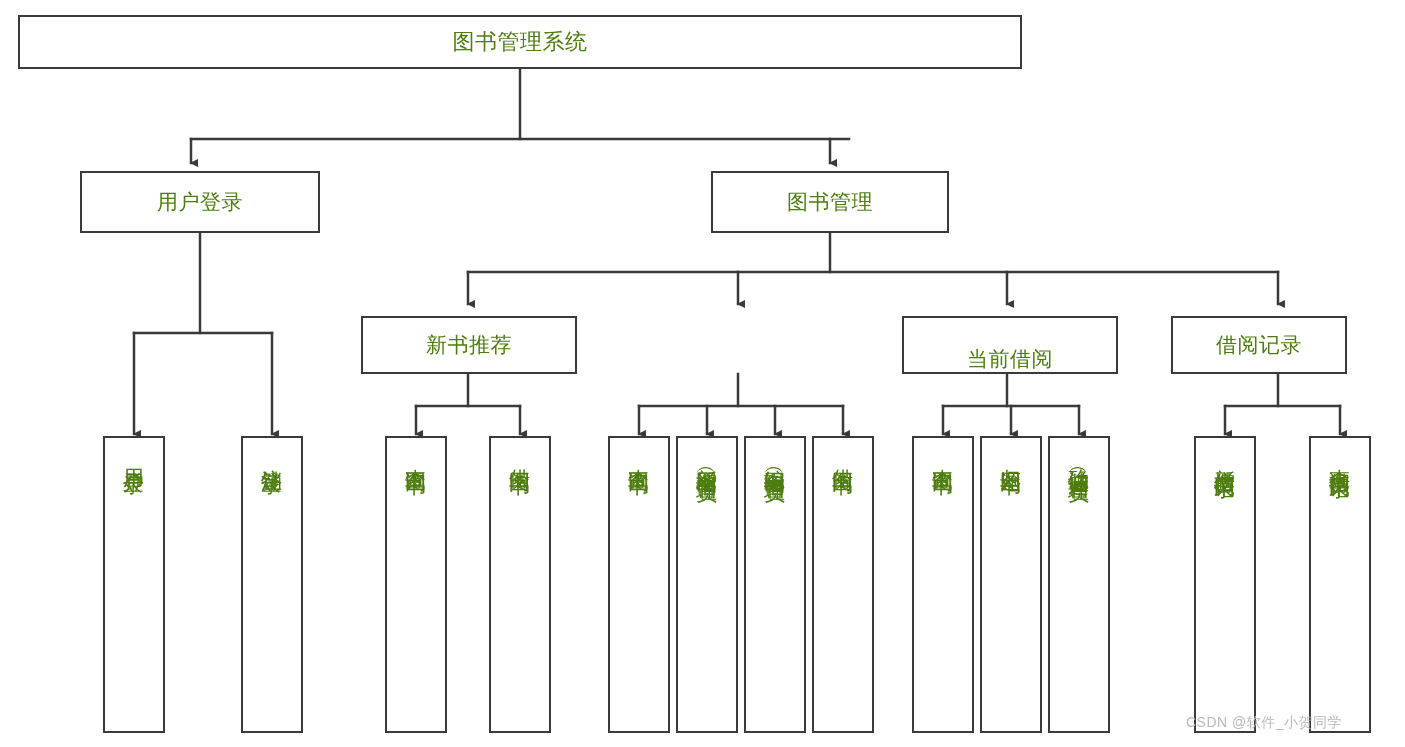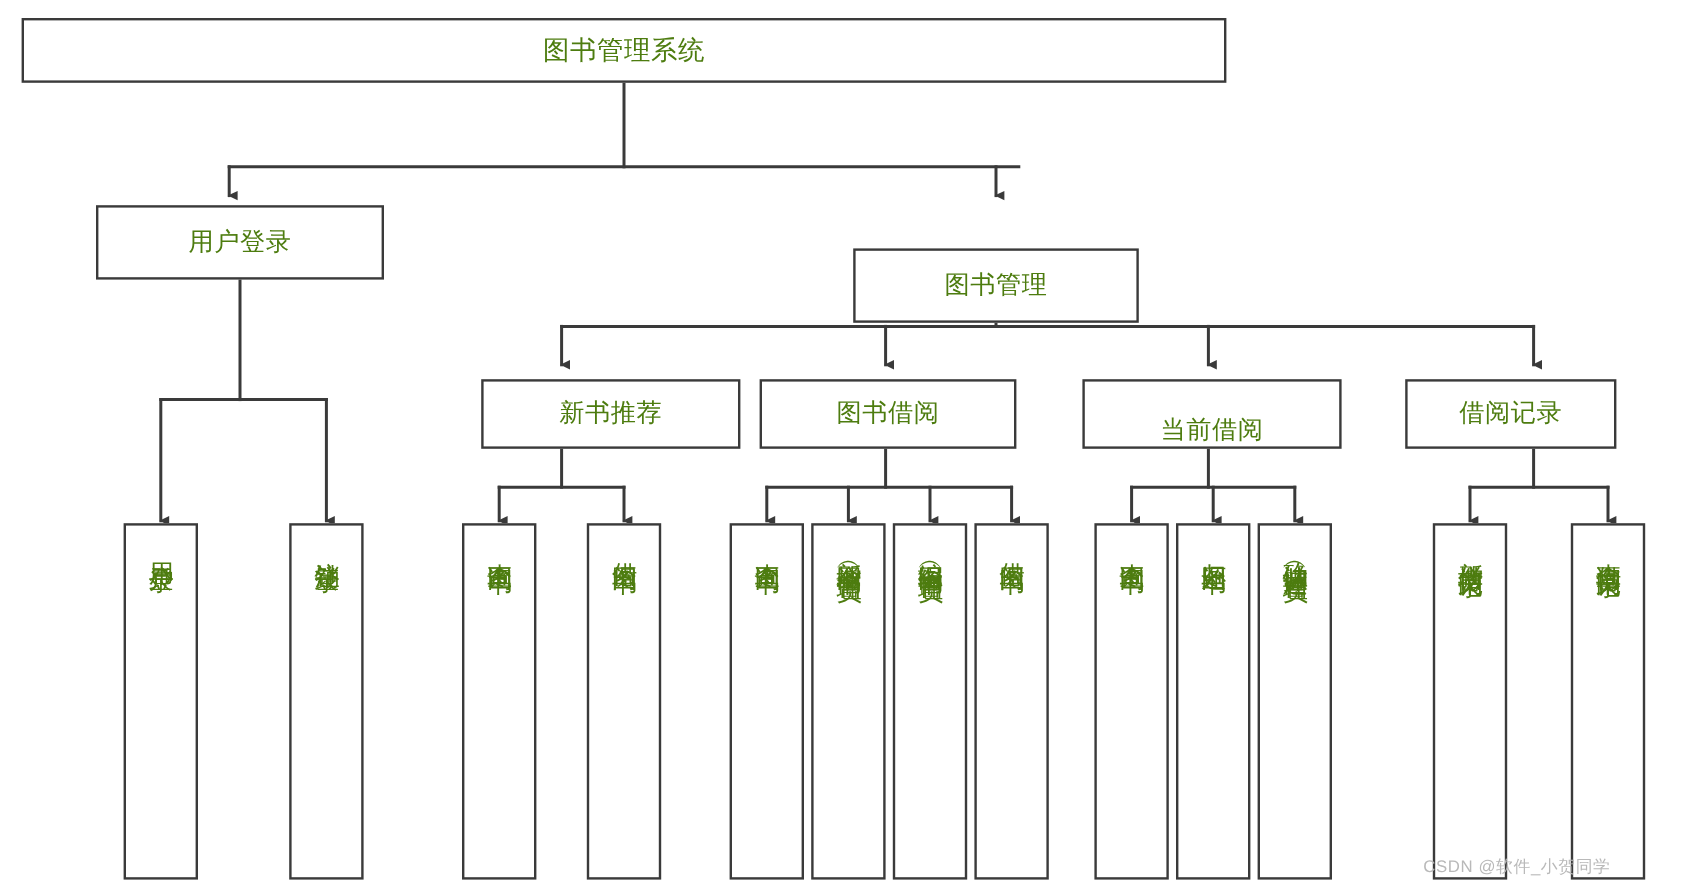--- a/index.html
+++ b/index.html
@@ -128,29 +128,26 @@
     </g>
   </svg>
 
   <div class="node horizontal root" style="left:18px; top:15px; width:1004px; height:54px;">
     <span class="node-label">图书管理系统</span>
   </div>
 
   <div class="node horizontal" style="left:80px; top:171px; width:240px; height:62px;">
     <span class="node-label">用户登录</span>
   </div>
-  <div class="node horizontal" style="left:711px; top:171px; width:238px; height:62px;margin-top:36px;">
+  <div class="node horizontal" style="left:711px; top:171px; width:238px; height:62px;">
     <span class="node-label">图书管理</span>
   </div>
 
-  <div class="node horizontal" style="left:361px; top:316px; width:216px; height:58px;margin-left:40px;">
+  <div class="node horizontal" style="left:361px; top:316px; width:216px; height:58px;">
     <span class="node-label">新书推荐</span>
-  </div>
-  <div class="node horizontal" style="left:633px; top:316px; width:214px; height:58px;">
-    <span class="node-label">图书借阅</span>
   </div>
   <div class="node horizontal" style="left:902px; top:316px; width:216px; height:58px;align-items:flex-end;">
     <span class="node-label">当前借阅</span>
   </div>
   <div class="node horizontal" style="left:1171px; top:316px; width:176px; height:58px;align-items:center;">
     <span class="node-label">借阅记录</span>
   </div>
 
   <div class="node vertical" style="left:103px; top:436px; width:62px; height:297px;">
     <span class="node-label">用户登录</span>

